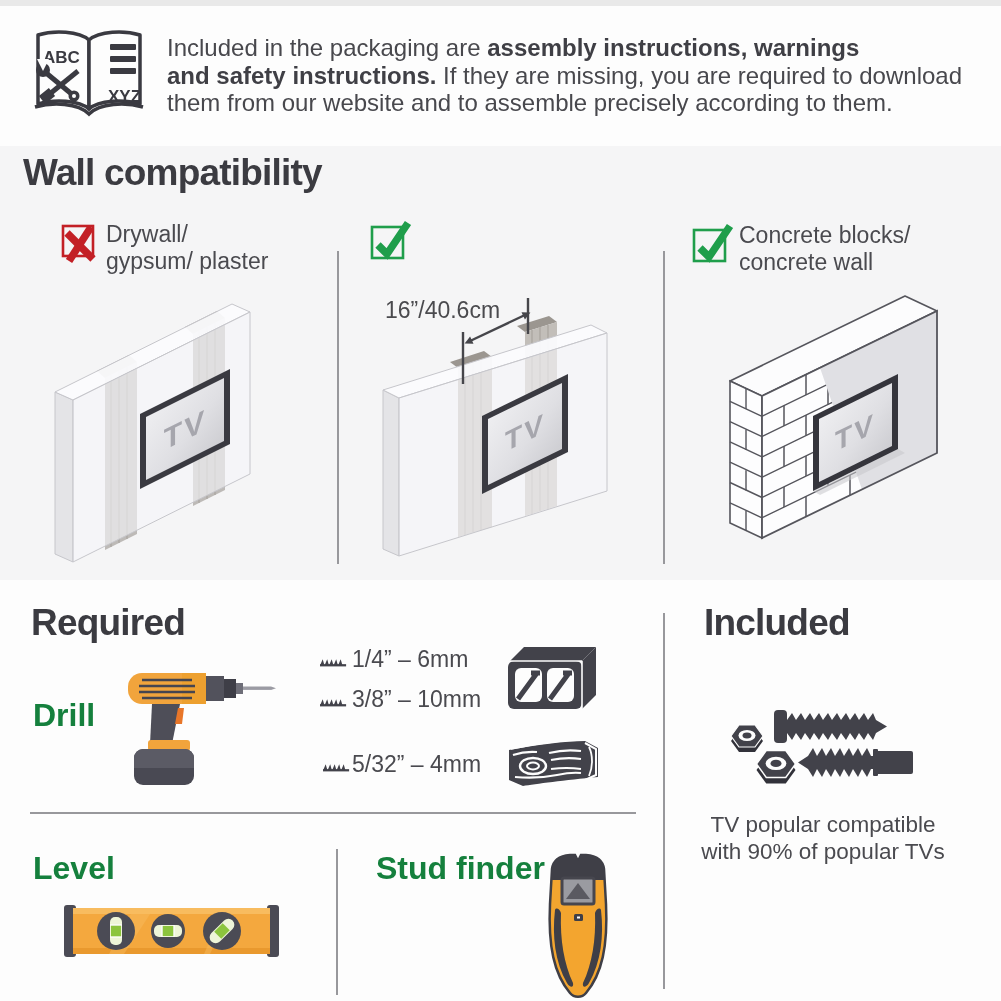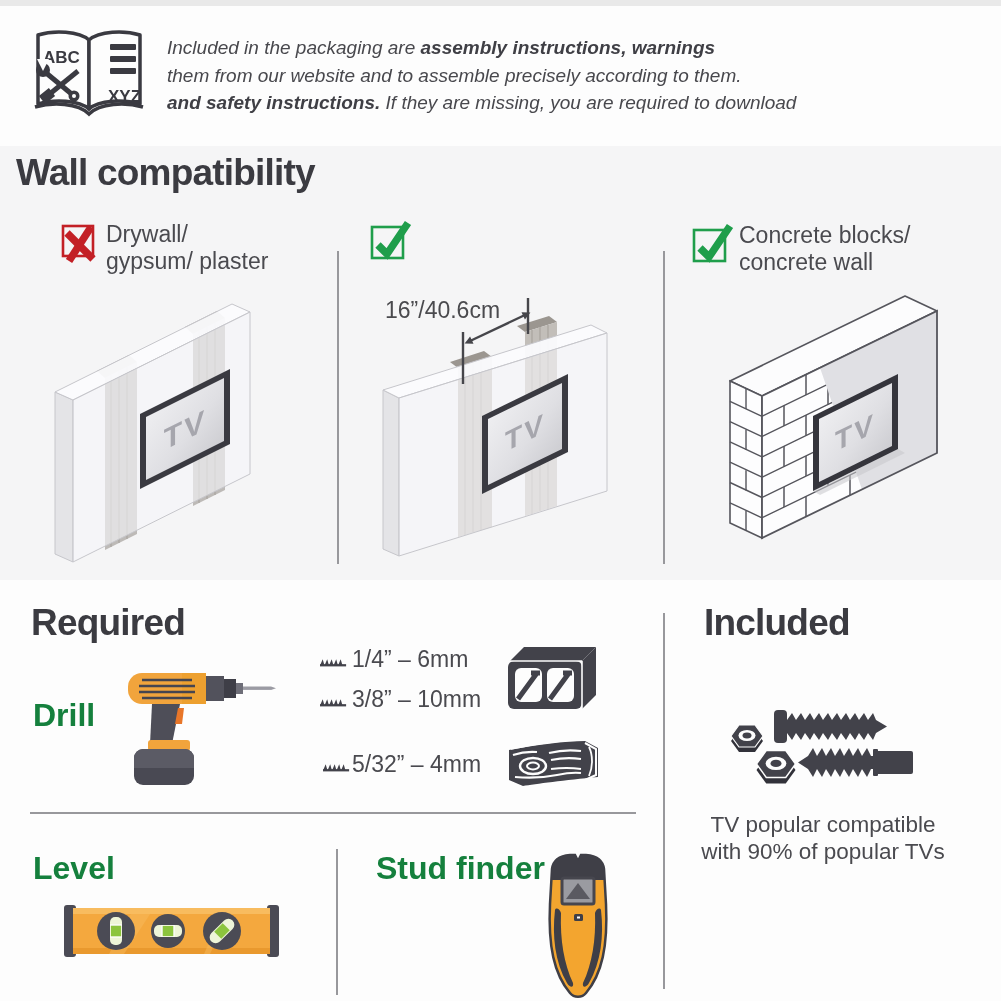--- a/index.html
+++ b/index.html
@@ -1,21 +1,21 @@
 <!DOCTYPE html>
 <html><head>
 <meta charset="utf-8">
 <style>
   html,body{margin:0;padding:0;background:#e9e9e9;}
   .page{position:relative;width:1001px;height:1001px;background:#fdfdfd;
         font-family:"Liberation Sans",sans-serif;color:#4a4a4f;overflow:hidden;margin-top:6px;}
   .abs{position:absolute;}
   .band{position:absolute;left:0;top:140px;width:1001px;height:434px;background:#f5f5f6;}
   .h1{font-size:37px;font-weight:bold;color:#3b3b41;letter-spacing:-0.8px;white-space:nowrap;}
-  .note-text{font-size:19px;line-height:27.5px;color:#48484d;white-space:nowrap;font-style:italic;}
+  .note-text{font-size:24px;line-height:27.5px;color:#48484d;white-space:nowrap;}
   .note-text b{color:#3f3f45;}
   .col-label{font-size:23px;line-height:26.5px;color:#4a4a4f;white-space:nowrap;}
   .col-label b{color:#3f3f45;}
   .tool-label{font-size:32px;font-weight:bold;color:#15803d;white-space:nowrap;}
   .bit-size{font-size:23px;color:#4a4a4f;white-space:nowrap;text-align:right;}
   .vdiv{background:#98989c;width:1.5px;}
   .hdiv{background:#98989c;height:1.5px;}
   .included-note{font-size:22.5px;line-height:26.5px;color:#4a4a4f;text-align:center;}
   svg{display:block;}
 </style>
@@ -41,25 +41,25 @@
       <line x1="17" y1="46" x2="46" y2="70" stroke="#3a3a41" stroke-width="5"></line>
       <circle cx="15" cy="44" r="7" fill="#3a3a41"></circle>
       <polygon points="9,33 21,33 15,45" fill="#fdfdfd"></polygon>
       <circle cx="46" cy="70" r="5.5" fill="#3a3a41"></circle>
       <circle cx="46" cy="70" r="2" fill="#fdfdfd"></circle>
     </g>
   </svg>
 
   <div class="abs note-text" style="left:167px;top:28px">
     <div><span>Included in the packaging are </span><b>assembly instructions, warnings</b></div>
+    <div><b>and safety instructions.</b><span> If they are missing, you are required to download</span></div>
     <div><span>them from our website and to assemble precisely according to them.</span></div>
-    <div><b>and safety instructions.</b><span> If they are missing, you are required to download</span></div>
   </div>
 
-  <div class="abs h1" style="left:16px;top:146px">Wall compatibility</div>
+  <div class="abs h1" style="left:23px;top:146px">Wall compatibility</div>
 
   <svg class="abs" style="left:56px;top:212px" width="46" height="46" viewBox="0 0 46 46">
     <rect x="7" y="8" width="30" height="30" fill="none" stroke="#c32026" stroke-width="2.6"></rect>
     <line x1="11" y1="15" x2="37" y2="41" stroke="#c32026" stroke-width="7.5"></line>
     <line x1="35" y1="9" x2="13" y2="43" stroke="#c32026" stroke-width="7.5"></line>
   </svg>
   <div class="abs col-label" style="left:106px;top:215px">
     <div>Drywall/</div>
     <div>gypsum/ plaster</div>
   </div>

